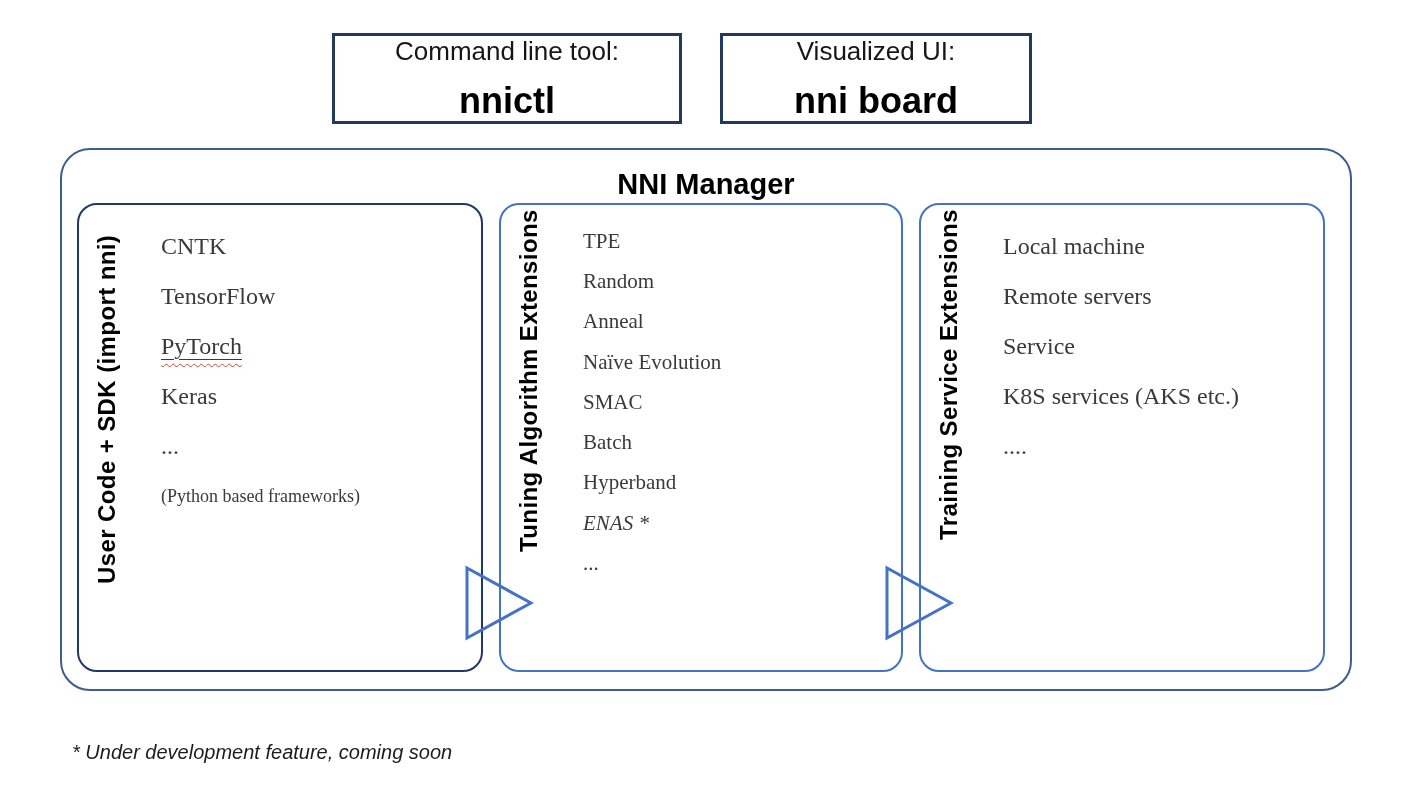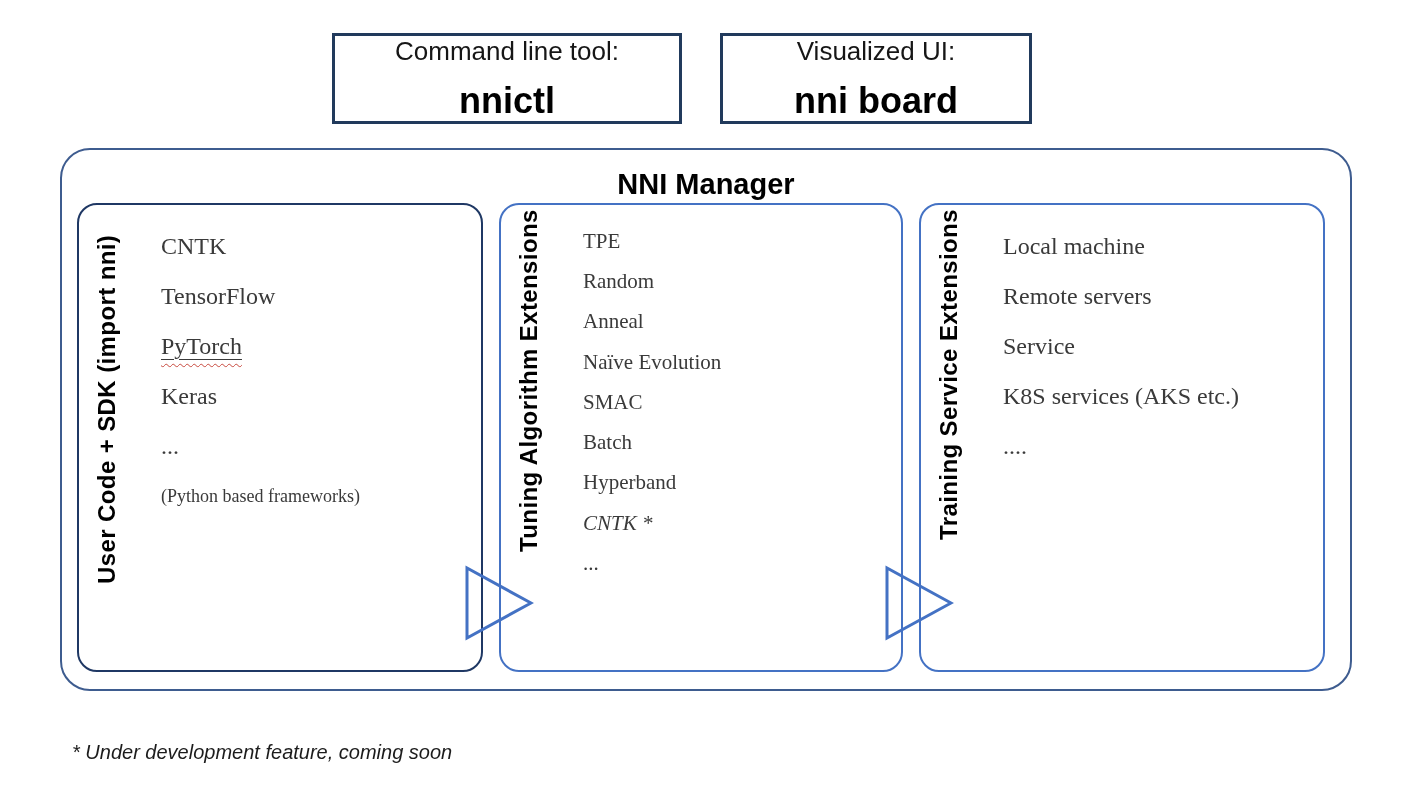--- a/index.html
+++ b/index.html
@@ -95,21 +95,21 @@
   </div>
   <div class="items items-40">
     <div class="row">TPE</div>
     <div class="row">Random</div>
     <div class="row">Anneal</div>
     <div class="row">Naïve Evolution</div>
     <div class="row">SMAC</div>
     <div class="row">Batch</div>
     <div class="row">Hyperband</div>
     <div class="row">
-      <span class="italic">CNTK *</span>
+      <span class="italic">ENAS *</span>
     </div>
     <div class="row">...</div>
   </div>
 </div>
 
 <div class="col" id="col-training">
   <div class="vwrap">
     <span class="vlabel">Training Service Extensions</span>
   </div>
   <div class="items items-50">

